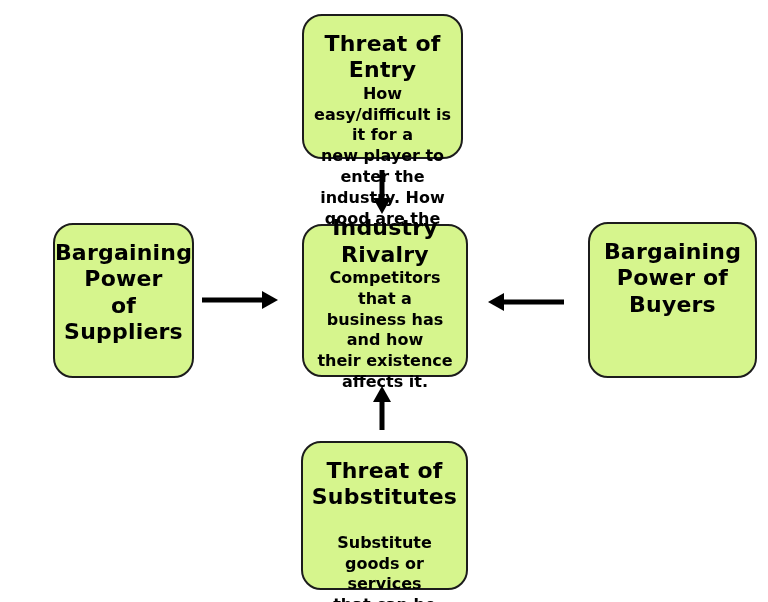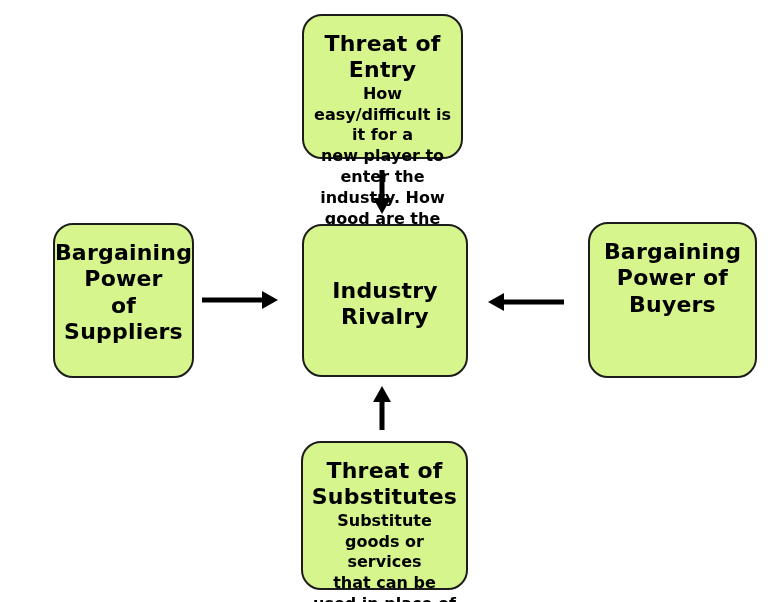--- a/index.html
+++ b/index.html
@@ -44,21 +44,21 @@
     line-height: 1.3;
     white-space: pre-line;
     margin-top: auto;
     margin-bottom: auto;
   }
   
   .node-top    { left: 302px; top: 14px;  width: 161px; height: 145px; }
   .node-left   { left: 13px;  top: 223px; width: 141px; height: 155px; margin-left: 40px; }
   .node-center { left: 302px; top: 224px; width: 166px; height: 153px; justify-content: center; }
   .node-right  { left: 588px; top: 222px; width: 169px; height: 156px; }
-  .node-bottom { left: 301px; top: 441px; width: 167px; height: 149px; }
+  .node-bottom { left: 301px; top: 441px; width: 167px; height: 149px; gap: 22px; }
   .arrow { position: absolute; }
   .arrow svg { display: block; }
   .arrow-down  { left: 372px; top: 170px; }
   .arrow-up    { left: 372px; top: 386px; }
   .arrow-right { left: 202px; top: 290px; }
   .arrow-left  { left: 488px; top: 292px; }
 </style>
 </head>
 <body>
 
@@ -73,20 +73,23 @@
   </div>
 
   <div class="node node-left">
     <div class="node-title">Bargaining Power
 of Suppliers</div>
   </div>
 
   <div class="node node-center">
     <div class="node-title">Industry
 Rivalry</div>
+    <div class="node-desc">Competitors that a
+business has and how
+their existence affects it.</div>
   </div>
 
   <div class="node node-right">
     <div class="node-title">Bargaining
 Power of Buyers</div>
   </div>
 
   <div class="node node-bottom">
     <div class="node-title">Threat of
 Substitutes</div>

